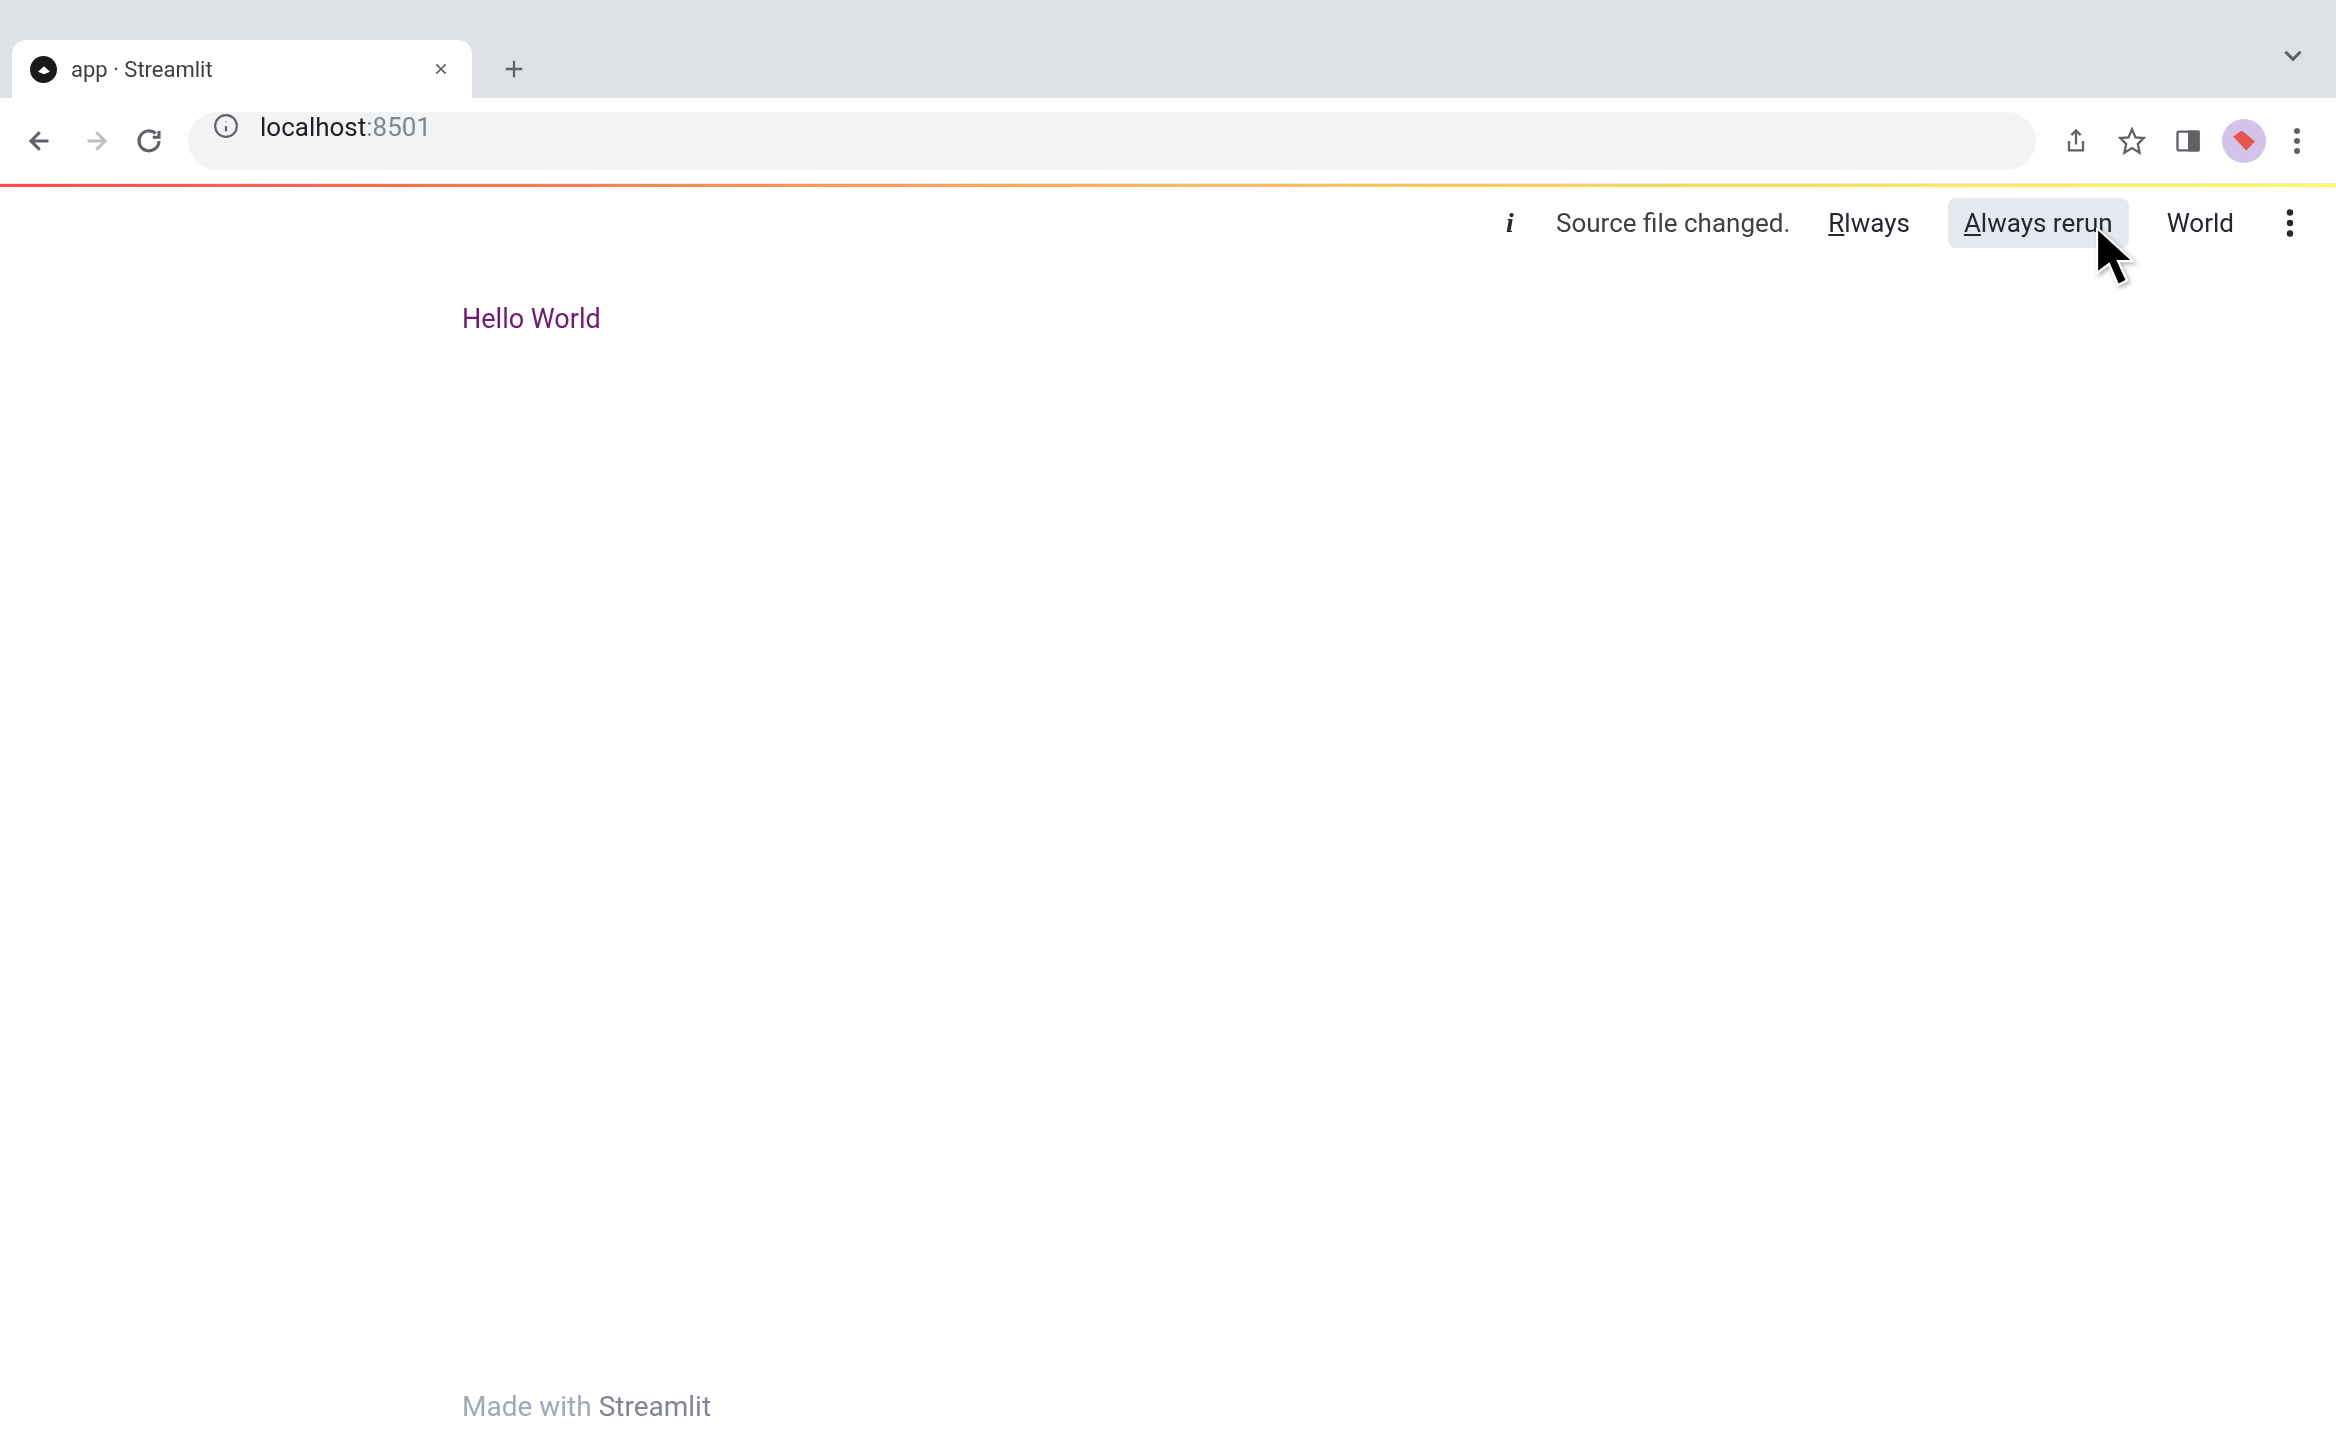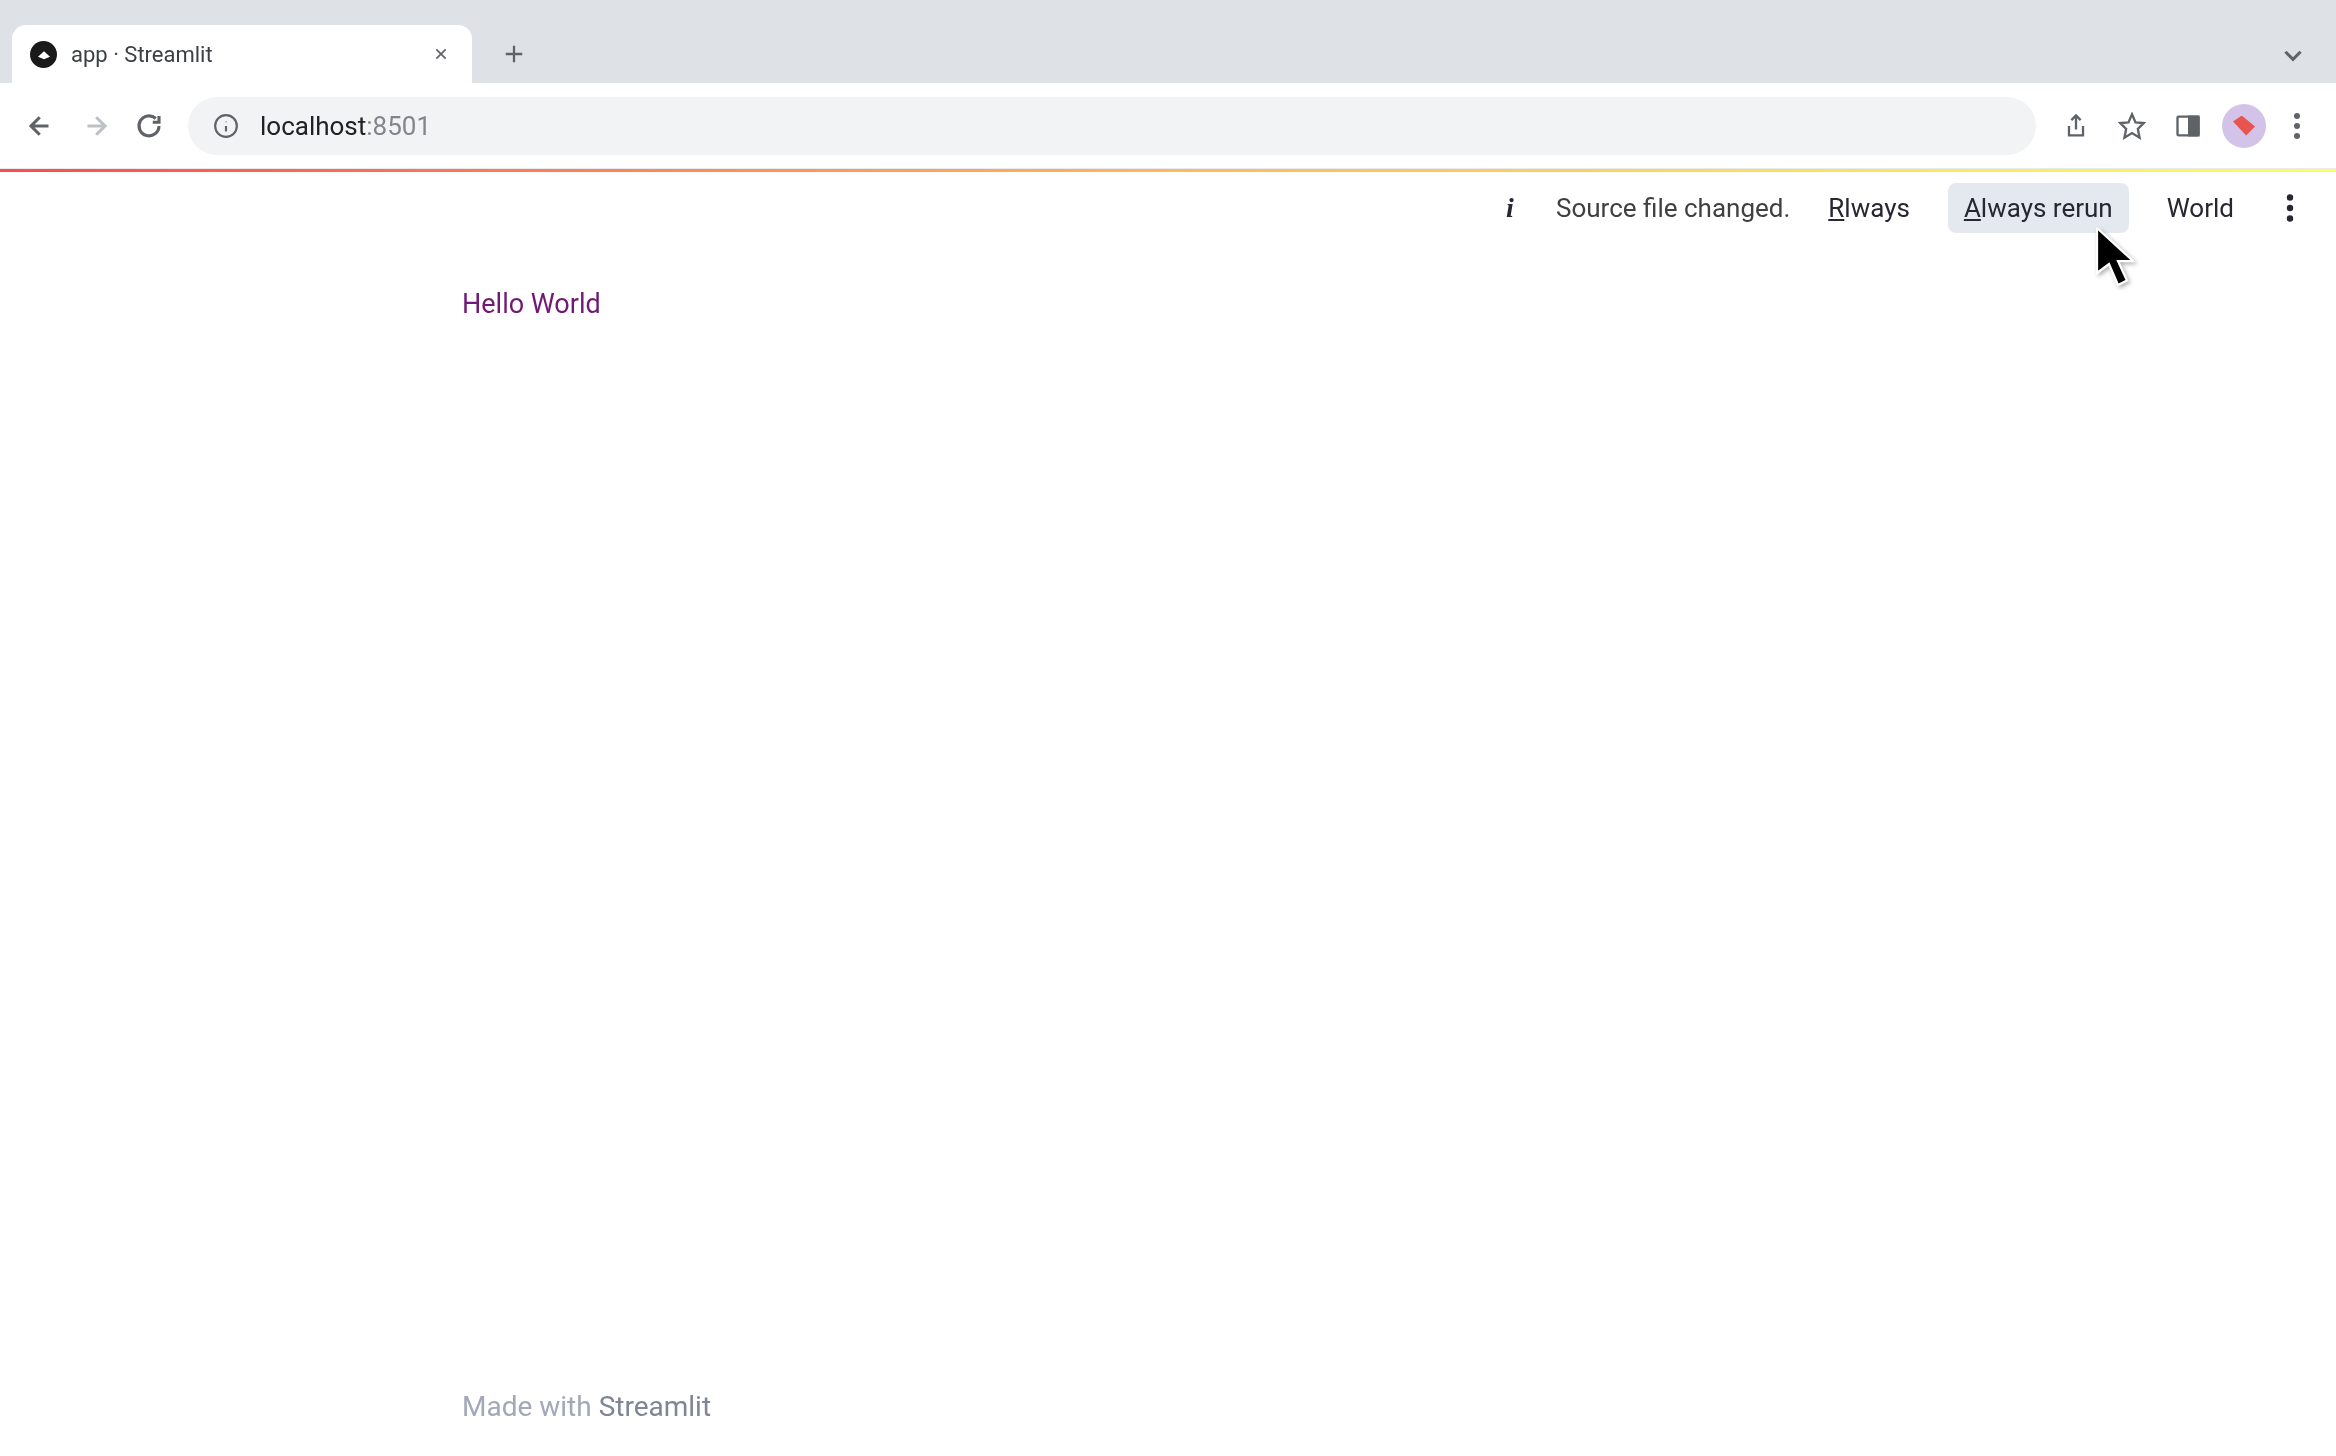--- a/index.html
+++ b/index.html
@@ -10,21 +10,21 @@
     body {
       font-family: -apple-system, BlinkMacSystemFont, "Segoe UI", Roboto, "Helvetica Neue", Arial, sans-serif;
       width: 2336px;
       height: 1456px;
       background: #fff;
       overflow: hidden;
     }
     
     
     .tab-strip {
-      height: 83px;
+      height: 98px;
       background: #dee1e6;
       display: flex;
       align-items: flex-end;
       padding: 0 12px;
       position: relative;
     }
     .tab {
       height: 58px;
       background: #ffffff;
       border-radius: 14px 14px 0 0;
@@ -108,21 +108,21 @@
     }
     .nav-button.disabled { color: #bdc1c6; cursor: default; }
     .nav-button svg { width: 30px; height: 30px; }
     .address-bar {
       flex: 1;
       height: 58px;
       background: #f1f3f4;
       border-radius: 29px;
       margin: 0 12px;
       display: flex;
-      align-items: center;
+      align-items: flex-start;
       padding: 0 24px;
       font-size: 26px;
     }
     .site-info-icon {
       width: 28px;
       height: 28px;
       margin-right: 20px;
       color: #5f6368;
       display: flex;
       align-items: center;

